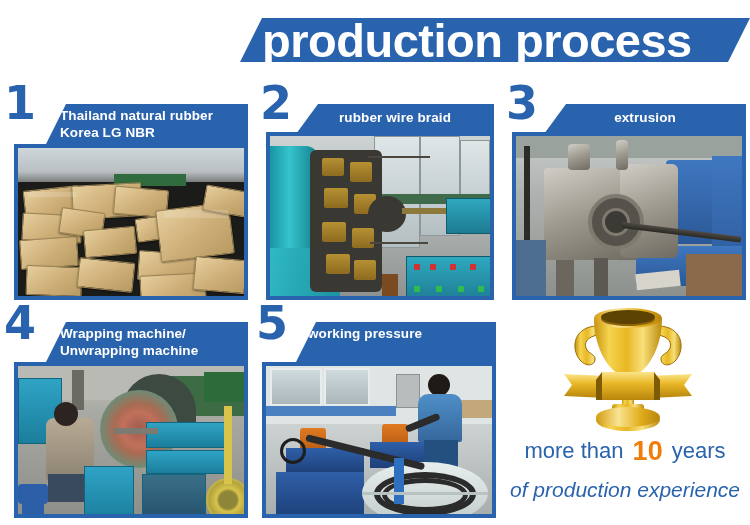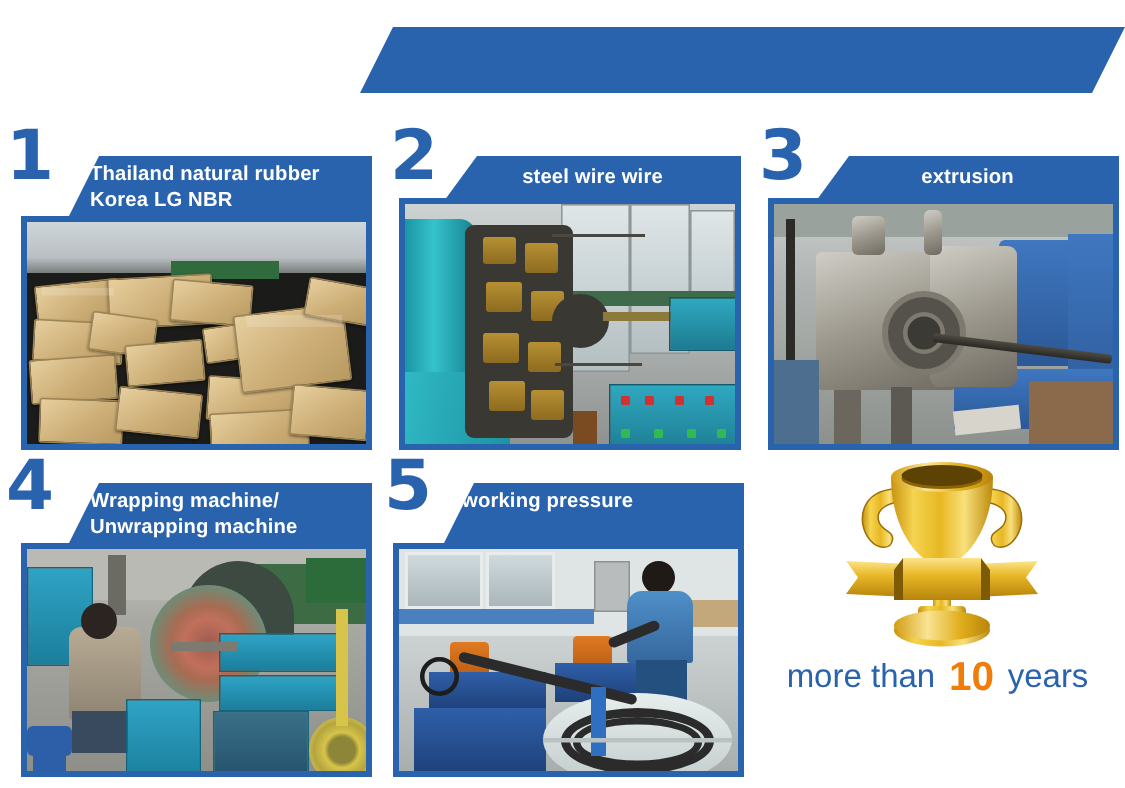--- a/index.html
+++ b/index.html
@@ -126,20 +126,21 @@
     position:absolute; width:100%; text-align:center;
     font-size:21px; color:#2A63AD; font-style:italic; white-space:nowrap;
   }
 </style>
 </head>
 <body>
 
 <div class="page">
 
   <div class="header-banner tail"></div>
+  <div class="header-title">production process</div>
 
   <div class="panel" style="left:0px; top:88px; width:248px; height:212px;">
     <div class="step-num">1</div>
     <div class="label-bar" style="left:44px; top:16px; width:204px; height:44px; padding:3px 0 0 16px;
          -webkit-clip-path:polygon(22px 0,100% 0,100% 100%,0 100%); clip-path:polygon(22px 0,100% 0,100% 100%,0 100%);">
       <span class="lt">Thailand natural rubber</span>
       <span class="lt">Korea LG NBR</span>
     </div>
     <div class="photo-frame" style="left:14px; top:56px; width:234px; height:156px;">
       <div class="photo ph1">
@@ -163,21 +164,21 @@
         <div class="wrap" style="left:146px;top:62px;width:64px;height:8px;"></div>
         <div class="wrap" style="left:10px;top:44px;width:48px;height:5px;"></div>
       </div>
     </div>
   </div>
 
   <div class="panel" style="left:256px; top:88px; width:238px; height:212px;">
     <div class="step-num">2</div>
     <div class="label-bar center" style="left:40px; top:16px; width:198px; height:30px; padding-top:5px;
          -webkit-clip-path:polygon(22px 0,100% 0,100% 100%,0 100%); clip-path:polygon(22px 0,100% 0,100% 100%,0 100%);">
-      <span class="lt">steel wire wire</span>
+      <span class="lt">rubber wire braid</span>
     </div>
     <div class="photo-frame" style="left:10px; top:44px; width:228px; height:168px;">
       <div class="photo ph2">
         <div class="win" style="left:104px;top:0;width:46px;height:112px;"></div>
         <div class="win" style="left:150px;top:0;width:40px;height:100px;"></div>
         <div class="win" style="left:190px;top:4px;width:30px;height:92px;"></div>
         <div class="dk" style="left:104px;top:58px;width:116px;height:10px;background:#3f6b4a;"></div>
         <div class="drum" style="left:0;top:10px;width:48px;height:150px;border-radius:0 12px 12px 0;"></div>
         <div class="teal" style="left:0;top:112px;width:70px;height:48px;"></div>
         <div class="dk" style="left:40px;top:14px;width:72px;height:142px;border-radius:6px;"></div>
@@ -345,15 +346,16 @@
 
       <rect x="62" y="102" width="32" height="10" rx="3" fill="url(#gcup)"></rect>
       <ellipse cx="78" cy="118" rx="32" ry="11" fill="url(#gcup)"></ellipse>
       <ellipse cx="78" cy="115" rx="32" ry="10" fill="url(#grim)"></ellipse>
     </svg>
     <div class="more-line" style="top:136px;">
       <span>more than</span>
       <span class="big">10</span>
       <span>years</span>
     </div>
+    <div class="exp-line" style="top:178px;">of production experience</div>
   </div>
 
 </div>
 
 </body></html>

